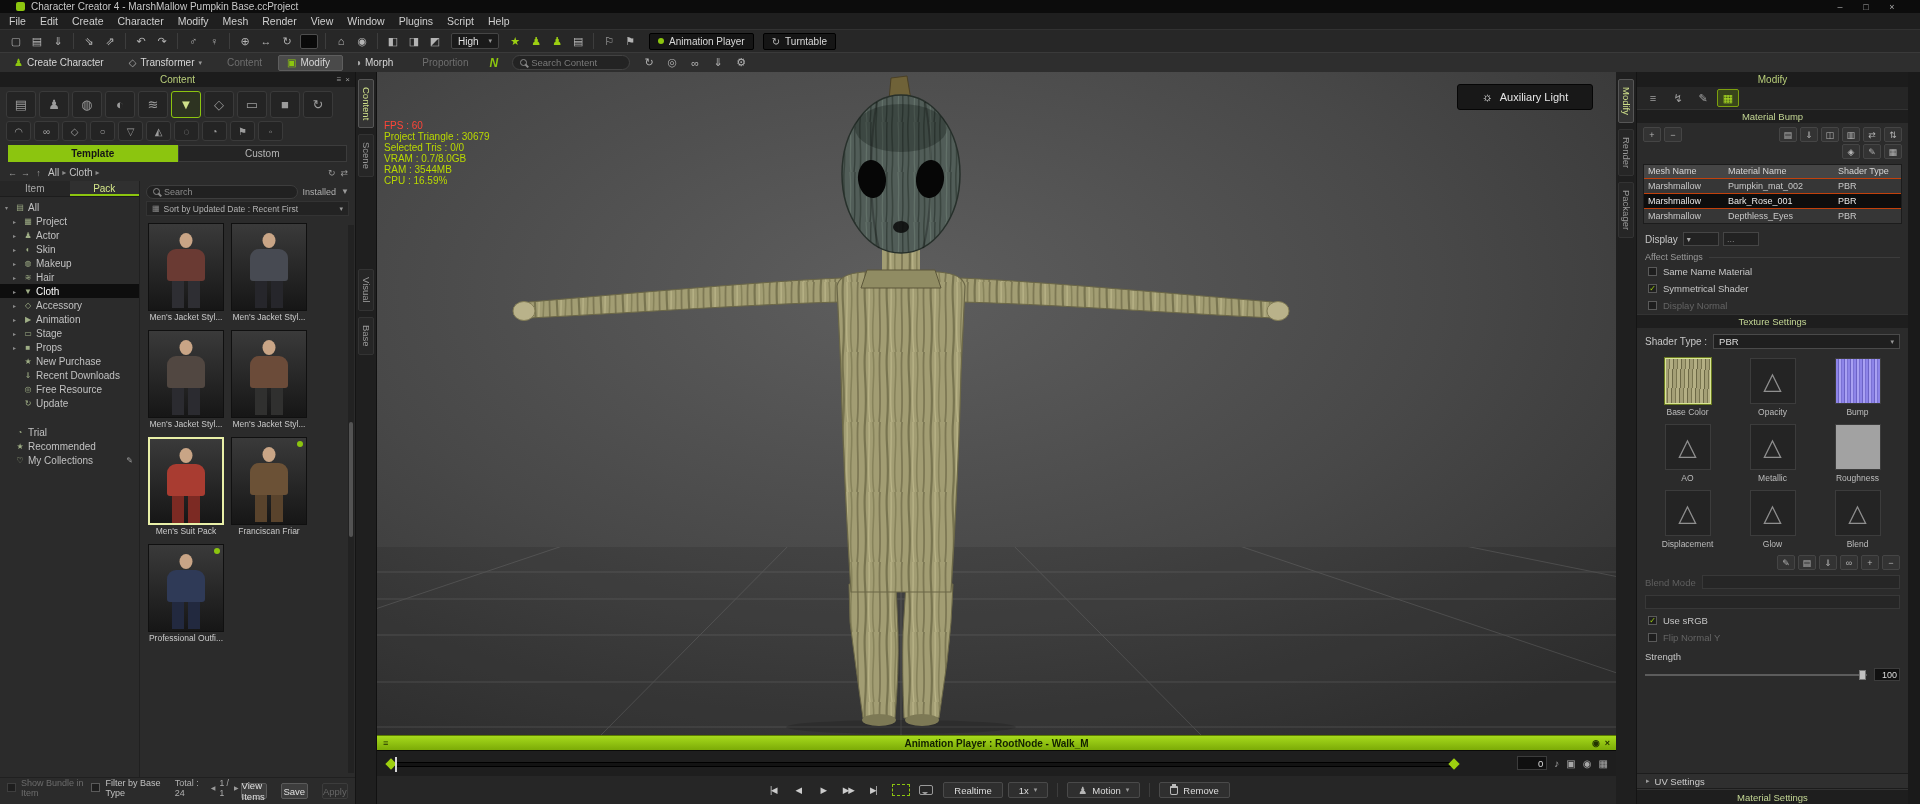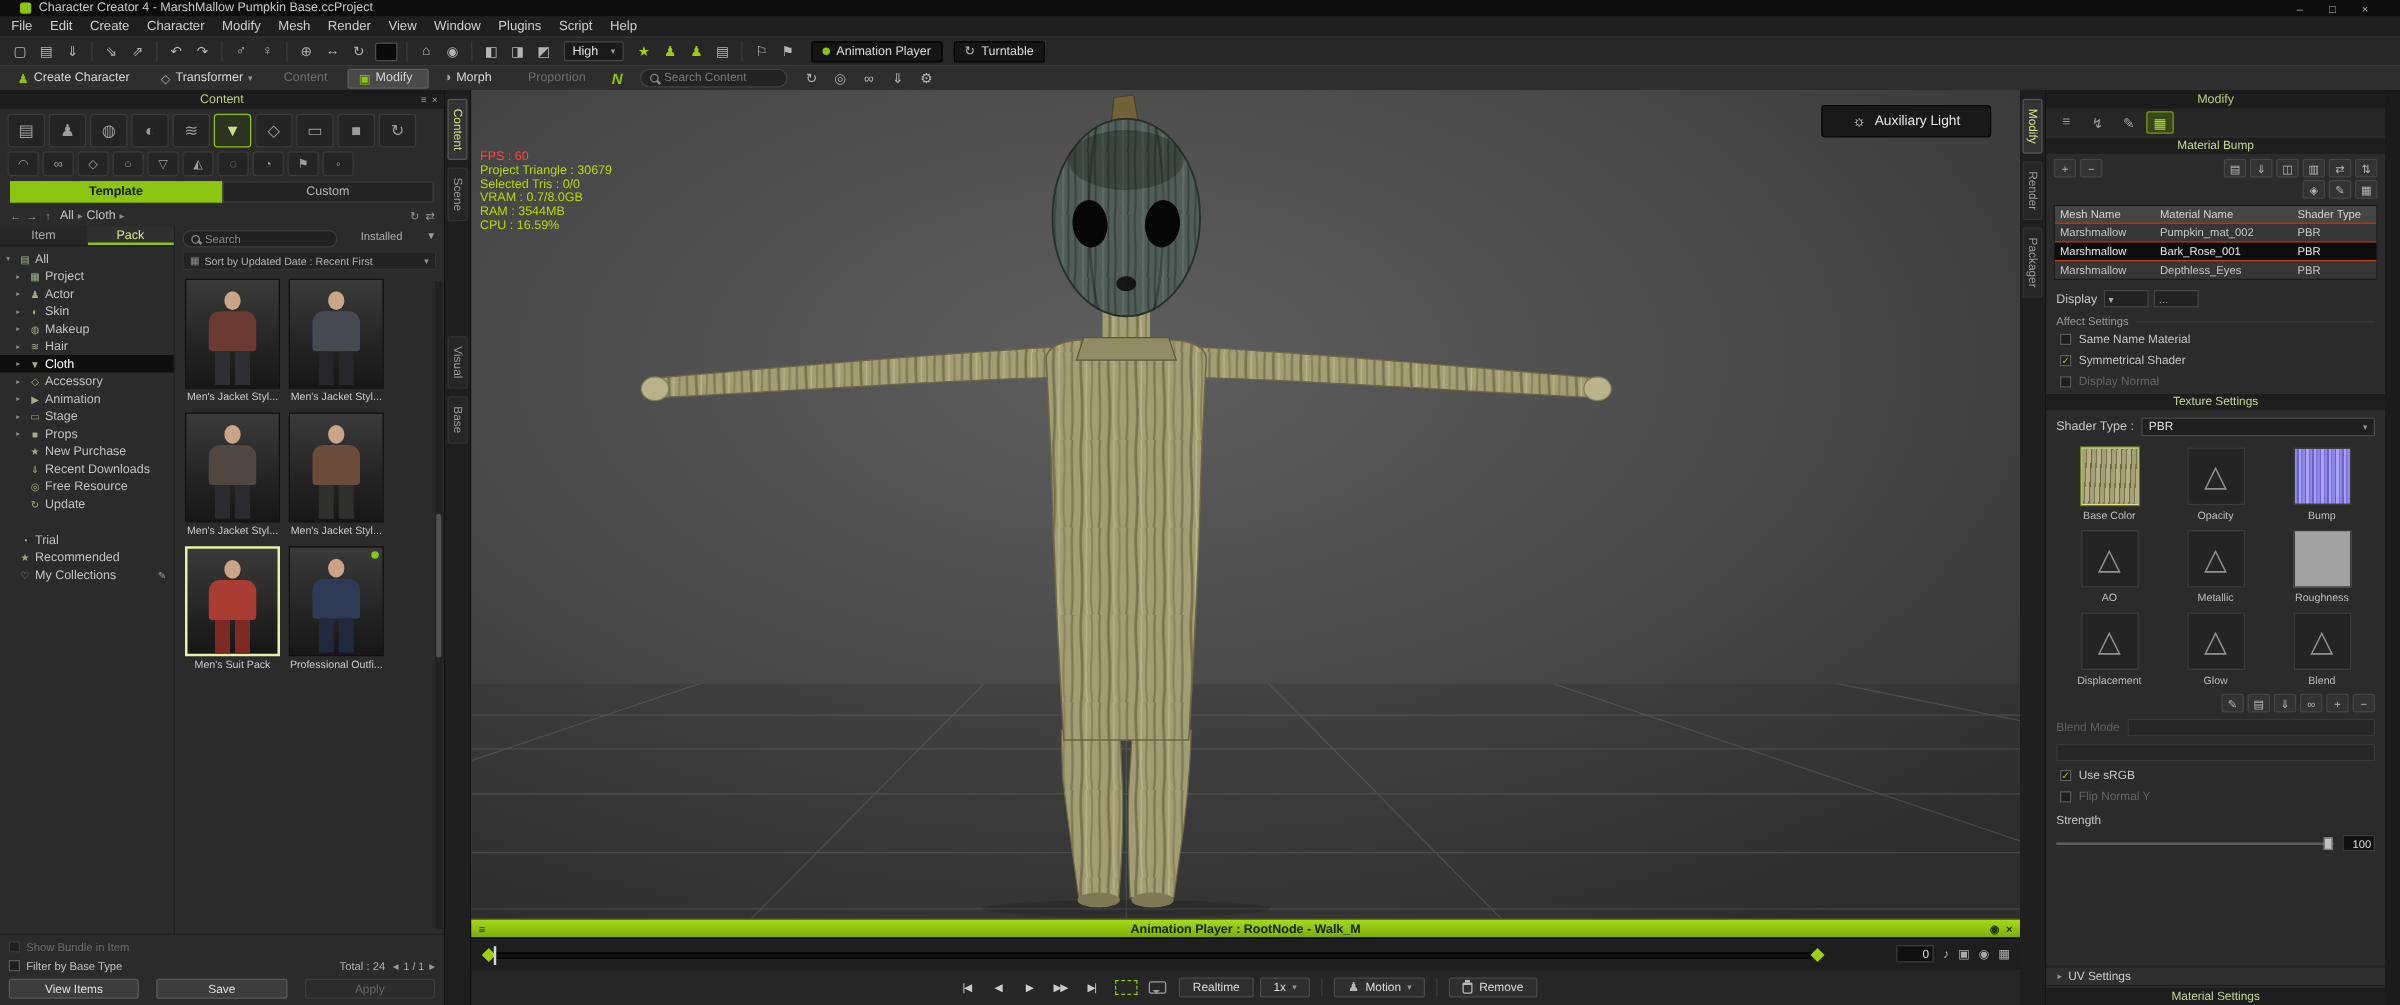--- a/index.html
+++ b/index.html
@@ -64,40 +64,40 @@
   .tree{flex:none;padding-top:3px;overflow:hidden;font-size:10px;color:#c2c2c2;}
   .tree-item{height:14px;display:flex;align-items:center;gap:3px;padding:0 2px 0 5px;}
   .tree-item.child{padding-left:13px;}
   .tree-item.selected{background:#0e0e0e;color:#fff;}
   .t-arrow{width:7px;font-size:6px;color:#8a8a8a;flex:none;}
   .t-icon{width:10px;font-size:8px;color:#9fae86;flex:none;text-align:center;}
   .t-label{white-space:nowrap;overflow:hidden;flex:1;}
   .t-trail{font-size:8px;color:#9a9a9a;padding-right:4px;}
   .tree-gap{height:12px;flex:none;}
   .list-col{flex:1;display:flex;flex-direction:column;min-width:0;position:relative;}
-  .search-row{height:20px;display:flex;align-items:flex-start;gap:19px;padding:3px 6px 2px;flex:none;}
+  .search-row{height:20px;display:flex;align-items:center;gap:5px;padding:3px 6px 2px;flex:none;}
   .search-input{flex:1;height:14px;background:#212121;border:1px solid #3d3d3d;border-radius:7px;display:flex;align-items:center;gap:4px;padding:0 6px;font-size:9px;color:#8a8a8a;}
   .installed{font-size:9px;color:#b0b0b0;}
   .funnel{font-size:8px;color:#9a9a9a;}
   .sort-row{height:15px;margin:0 6px 2px;background:#232323;border:1px solid #333;display:flex;align-items:center;gap:4px;padding:0 5px;font-size:8.5px;color:#b2b2b2;flex:none;}
   .sr-icon{font-size:8px;color:#8a8a8a;}
   .sort-row .arr{margin-left:auto;}
   .thumbs{flex:1;padding:5px 8px;display:flex;flex-wrap:wrap;gap:7px;align-content:flex-start;overflow:hidden;}
   .thumb{width:76px;position:relative;}
   .thumb-img{width:76px;height:88px;background:linear-gradient(#3a3a3a,#161616);border:1px solid #101010;position:relative;overflow:hidden;}
   .thumb.selected .thumb-img{border:2px solid #e9f0a8;}
   .thumb.dot .thumb-img::after{content:"";position:absolute;top:3px;right:3px;width:6px;height:6px;border-radius:50%;background:#8cc50f;}
   .thumb-label{height:12px;line-height:12px;font-size:8.5px;color:#cacaca;text-align:center;white-space:nowrap;overflow:hidden;}
   .fig-head{position:absolute;top:9px;left:50%;transform:translateX(-50%);width:13px;height:15px;border-radius:50%;background:#c9a586;}
   .fig-torso{position:absolute;top:25px;left:50%;transform:translateX(-50%);width:38px;height:32px;border-radius:9px 9px 3px 3px;}
   .fig-legs{position:absolute;top:57px;left:50%;transform:translateX(-50%);width:28px;height:27px;display:flex;gap:4px;}
   .leg{flex:1;}
   .list-scroll{position:absolute;right:1px;top:44px;bottom:4px;width:6px;background:#222;}
   .list-scroll .sthumb{position:absolute;top:36%;height:115px;left:1px;right:1px;background:#535353;border-radius:3px;}
-  .left-footer{flex:none;border-top:1px solid #202020;padding:3px 7px 5px;display:flex;flex-direction:column;gap:2px;justify-content:center;}
+  .left-footer{flex:none;border-top:1px solid #202020;padding:3px 7px 5px;display:flex;flex-direction:row;gap:2px;justify-content:center;}
   .foot-row{display:flex;align-items:center;gap:5px;font-size:9px;color:#c0c0c0;height:13px;}
   .foot-row.disabled{color:#6c6c6c;}
   .foot-right{margin-left:auto;display:flex;align-items:center;gap:6px;color:#b0b0b0;}
   .cbx{width:9px;height:9px;border:1px solid #5a5a5a;background:#1e1e1e;flex:none;display:flex;align-items:center;justify-content:center;font-size:8px;line-height:8px;color:#9ed00f;}
   .foot-row.disabled .cbx{border-color:#3e3e3e;}
   .pager{display:flex;gap:4px;align-items:center;font-size:8.5px;color:#b0b0b0;}
   .pg-arrow{font-size:6px;color:#9a9a9a;}
   .foot-btns{display:flex;gap:14px;margin-top:2px;}
   .pbtn{flex:1;height:16px;background:#3d3d3d;border:1px solid #5a5a5a;border-radius:2px;display:flex;align-items:center;justify-content:center;font-size:9.5px;color:#e0e0e0;}
   .pbtn.disabled{background:#2c2c2c;border-color:#3c3c3c;color:#666;}
@@ -600,20 +600,31 @@
                 <span class="fig-torso" style="background: rgb(169, 60, 49);"></span>
                 <span class="fig-legs">
                   <span class="leg" style="background: rgb(124, 42, 35);"></span>
                   <span class="leg" style="background: rgb(124, 42, 35);"></span>
                 </span>
               </div>
               <div class="thumb-label">Men's Suit Pack</div>
             </div>
 
 
+            <div class="thumb dot">
+              <div class="thumb-img">
+                <span class="fig-head"></span>
+                <span class="fig-torso" style="background: rgb(107, 81, 54);"></span>
+                <span class="fig-legs">
+                  <span class="leg" style="background: rgb(89, 67, 44);"></span>
+                  <span class="leg" style="background: rgb(89, 67, 44);"></span>
+                </span>
+              </div>
+              <div class="thumb-label">Franciscan Friar</div>
+            </div>
 
             <div class="thumb dot">
               <div class="thumb-img">
                 <span class="fig-head"></span>
                 <span class="fig-torso" style="background: rgb(47, 58, 87);"></span>
                 <span class="fig-legs">
                   <span class="leg" style="background: rgb(34, 41, 63);"></span>
                   <span class="leg" style="background: rgb(34, 41, 63);"></span>
                 </span>
               </div>

